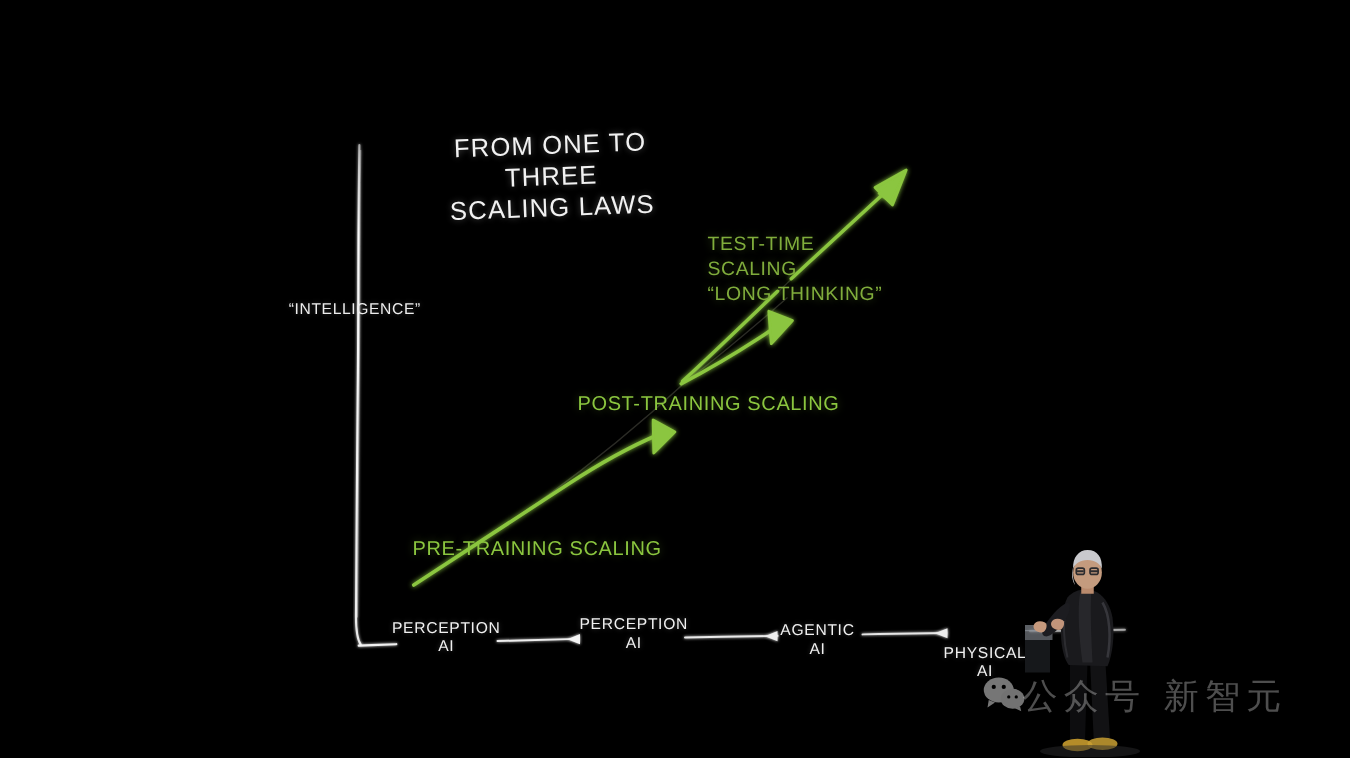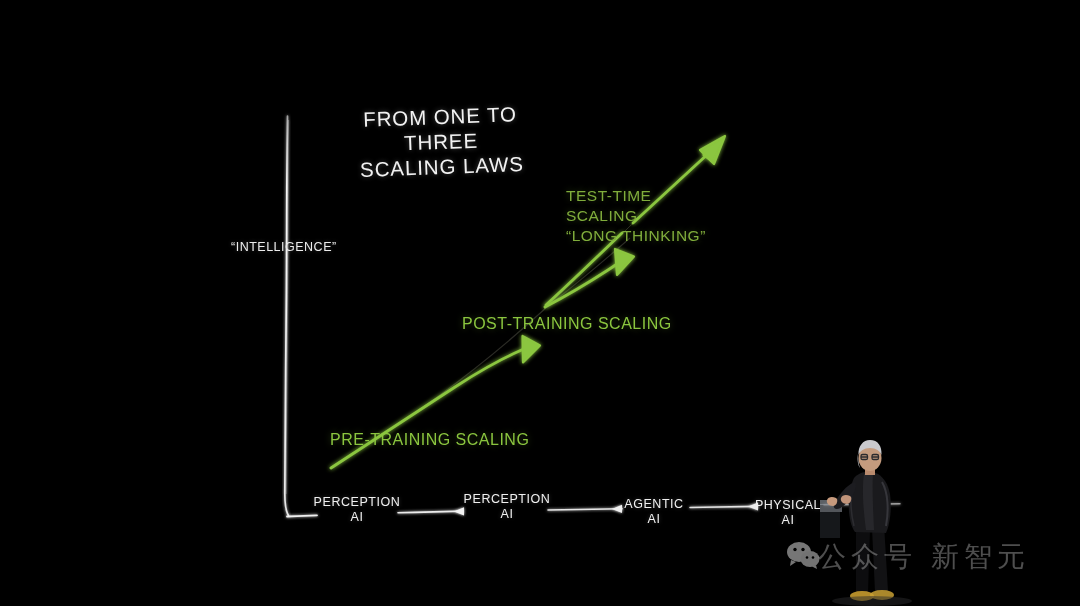--- a/index.html
+++ b/index.html
@@ -199,21 +199,21 @@
 
   <div class="stage-label" style="left:310px; top:495px; width:94px;">PERCEPTION
 AI</div>
 
   <div class="stage-label" style="left:460px; top:492px; width:94px;">PERCEPTION
 AI</div>
 
   <div class="stage-label" style="left:608px; top:497px; width:92px;">AGENTIC
 AI</div>
 
-  <div class="stage-label" style="left:742px; top:498px; width:92px;">PHYSICAL
+  <div class="stage-label" style="left:742px; top:515px; width:92px;">PHYSICAL
 AI</div>
 
   <svg id="presenter" viewBox="0 0 130 168">
 
     <g>
       <rect x="0" y="66" width="22" height="8" fill="#6f737a" opacity="0.75"></rect>
       <rect x="0" y="74" width="20" height="26" fill="#16181b"></rect>
       <rect x="0" y="62" width="18" height="5" fill="#9aa0a8" opacity="0.6"></rect>
     </g>
 

